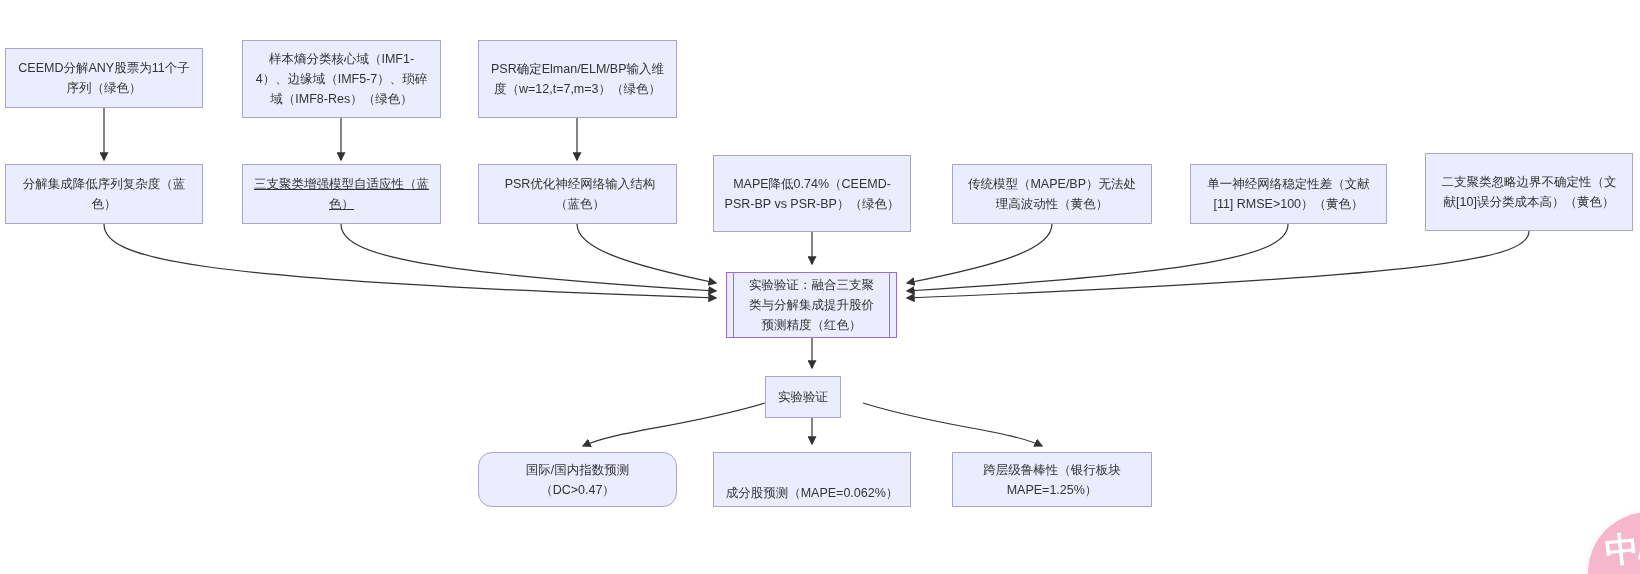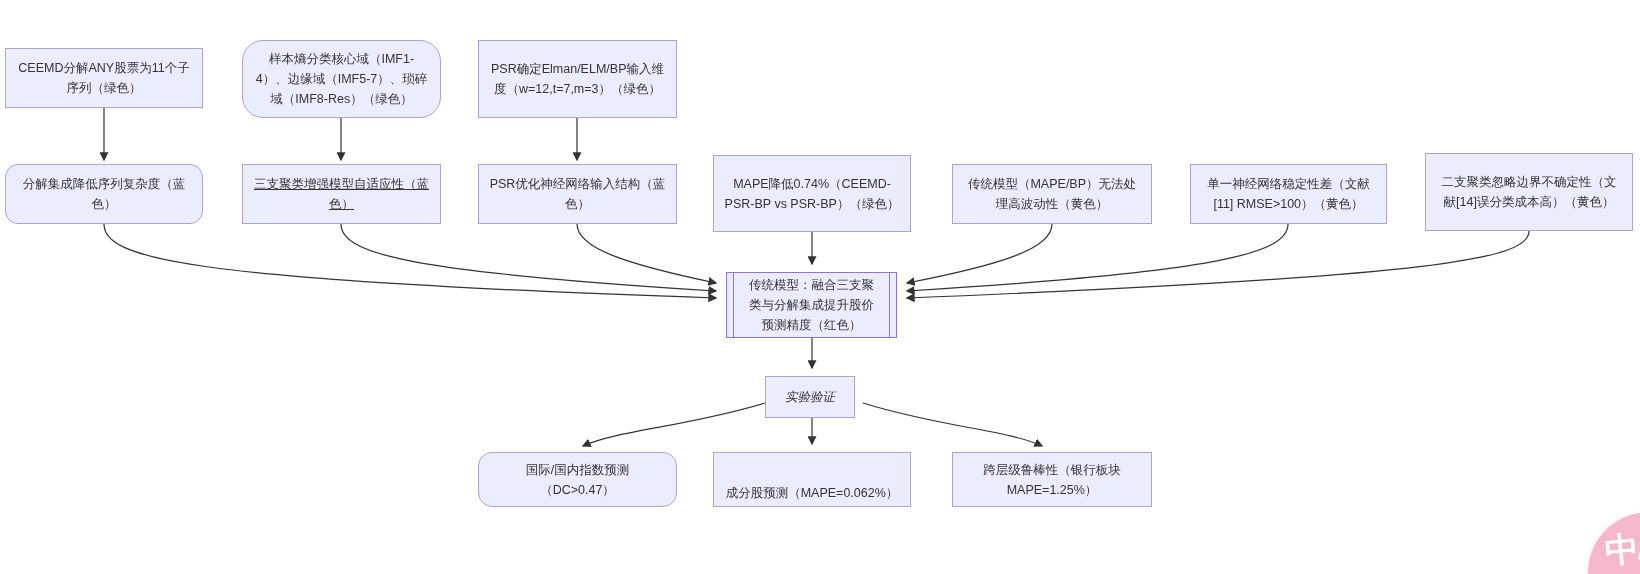--- a/index.html
+++ b/index.html
@@ -73,55 +73,55 @@
 
       <path d="M765,403 C685,427 618,430 583,446" marker-end="url(#arr)"></path>
       <path d="M812,418 V444" marker-end="url(#arr)"></path>
       <path d="M863,403 C940,427 1008,430 1042,446" marker-end="url(#arr)"></path>
     </g>
   </svg>
 
   <div class="node" style="left:5px;top:48px;width:198px;height:60px;">
     <span>CEEMD分解ANY股票为11个子序列（绿色）</span>
   </div>
-  <div class="node" style="left:242px;top:40px;width:199px;height:78px;border-radius:21px;">
+  <div class="node" style="left:242px;top:40px;width:199px;height:78px;">
     <span>样本熵分类核心域（IMF1-4）、边缘域（IMF5-7）、琐碎域（IMF8-Res）（绿色）</span>
   </div>
   <div class="node" style="left:478px;top:40px;width:199px;height:78px;">
     <span>PSR确定Elman/ELM/BP输入维度（w=12,t=7,m=3）（绿色）</span>
   </div>
 
-  <div class="node" style="left:5px;top:164px;width:198px;height:60px;border-radius:13px;">
+  <div class="node" style="left:5px;top:164px;width:198px;height:60px;">
     <span>分解集成降低序列复杂度（蓝色）</span>
   </div>
   <div class="node" style="left:242px;top:164px;width:199px;height:60px;text-decoration:underline;">
     <span>三支聚类增强模型自适应性（蓝色）</span>
   </div>
-  <div class="node" style="left:478px;top:164px;width:199px;height:60px;">
+  <div class="node" style="left:478px;top:164px;width:199px;height:60px;padding-left:15px;">
     <span>PSR优化神经网络输入结构（蓝色）</span>
   </div>
   <div class="node" style="left:713px;top:155px;width:198px;height:77px;">
     <span>MAPE降低0.74%（CEEMD-PSR-BP vs PSR-BP）（绿色）</span>
   </div>
   <div class="node" style="left:952px;top:164px;width:200px;height:60px;">
     <span>传统模型（MAPE/BP）无法处理高波动性（黄色）</span>
   </div>
   <div class="node" style="left:1190px;top:164px;width:197px;height:60px;">
     <span>单一神经网络稳定性差（文献[11] RMSE&gt;100）（黄色）</span>
   </div>
   <div class="node" style="left:1425px;top:153px;width:208px;height:78px;">
-    <span>二支聚类忽略边界不确定性（文献[14]误分类成本高）（黄色）</span>
+    <span>二支聚类忽略边界不确定性（文献[10]误分类成本高）（黄色）</span>
   </div>
 
   <div class="node node-core" style="left:726px;top:272px;width:171px;height:66px;">
     <div class="dbl"></div>
-    <span>传统模型：融合三支聚类与分解集成提升股价预测精度（红色）</span>
+    <span>实验验证：融合三支聚类与分解集成提升股价预测精度（红色）</span>
   </div>
 
-  <div class="node" style="left:765px;top:376px;width:90px;height:42px;font-style:italic;">
+  <div class="node" style="left:765px;top:376px;width:76px;height:42px;">
     <span>实验验证</span>
   </div>
 
   <div class="node" style="left:478px;top:452px;width:199px;height:55px;border-radius:14px;">
     <span>国际/国内指数预测（DC&gt;0.47）</span>
   </div>
   <div class="node" style="left:713px;top:452px;width:198px;height:55px;align-items:flex-end;">
     <span>成分股预测（MAPE=0.062%）</span>
   </div>
   <div class="node" style="left:952px;top:452px;width:200px;height:55px;">

